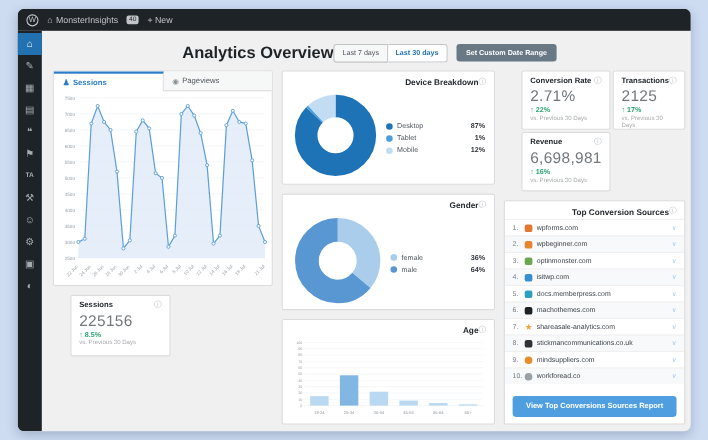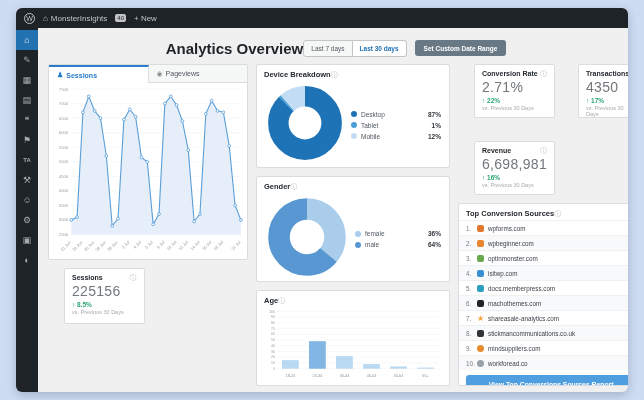--- a/index.html
+++ b/index.html
@@ -35,38 +35,38 @@
   .range-btn:first-child { border-radius:3px 0 0 3px; }
   .range-btn.last { border-radius:0 3px 3px 0; border-left:none; }
   .range-btn.active { background:#fff; color:#2271b1; font-weight:bold; }
   .custom-range-btn { font-size:6.5px; font-weight:bold; color:#fff; background:#697885;
     border:none; border-radius:3px; padding:4.5px 9px; margin-left:8px; }
   .content { display:flex; gap:8px; height:322px; }
   .col1 { width:200px; flex-shrink:0; display:flex; flex-direction:column; gap:8px; }
   .col2 { width:194px; flex-shrink:0; display:flex; flex-direction:column; gap:8px; }
   .col3 { flex:1; display:flex; flex-direction:column; gap:8px; }
   .panel { background:#fff; border:1px solid #dcdcde; border-radius:2px; }
-  .panel-head { display:flex; align-items:center; justify-content:flex-start;
+  .panel-head { display:flex; align-items:center; justify-content:flex-end;
     padding:5px 7px 2px 7px; }
   .panel-title { font-size:7.5px; font-weight:bold; color:#23282d; }
   .info-icon { font-size:7px; color:#b5bcc2; line-height:1; }
   
   .chart-panel { height:196px; display:flex; flex-direction:column; }
   .tabs { display:flex; height:18px; flex-shrink:0; }
   .tab { flex:1; display:flex; align-items:center; gap:3px; padding-left:8px;
     font-size:7px; background:#f6f7f7; color:#50575e;
     border-bottom:1px solid #dcdcde; }
   .tab .t-icon { font-size:7px; color:#8c8f94; }
   .tab.active { background:#fff; color:#2b7cc9; font-weight:bold;
     border-top:2px solid #2b7cc9; border-bottom:none; border-right:1px solid #dcdcde; }
   .tab.active .t-icon { color:#2b7cc9; }
   .chart-box { flex:1; }
   .chart-box svg { display:block; width:100%; height:100%; }
   
-  .stat-grid { display:grid; grid-template-columns:1fr 1fr; gap:23px;padding-left:16px; }
+  .stat-grid { display:grid; grid-template-columns:1fr 1fr; gap:2px;padding-left:16px; }
   .stat-card { background:#fff; border:1px solid #dcdcde; border-radius:2px;
     padding:5px 7px; height:56px; }
   .col3 .stat-card { height:54px; }
   .stat-head { display:flex; justify-content:space-between; align-items:center; }
   .stat-title { font-size:7px; font-weight:bold; color:#23282d; white-space:nowrap; }
   .stat-value { font-size:14px; color:#72777c; margin-top:2px; letter-spacing:.3px; }
   .stat-delta { font-size:6.5px; font-weight:bold; color:#2aa571; margin-top:2px; }
   .stat-sub { font-size:5.5px; color:#a7aaad; margin-top:1px; }
   
   .donut-wrap { display:flex; align-items:center; padding:2px 8px 6px 8px; gap:6px; }
@@ -372,21 +372,21 @@
                 </div>
               <div class="stat-value">2.71%</div>
               <div class="stat-delta">↑ 22%</div>
               <div class="stat-sub">vs. Previous 30 Days</div>
             </div>
             <div class="stat-card">
               <div class="stat-head">
                   <span class="stat-title">Transactions</span>
                   <span class="info-icon">ⓘ</span>
                 </div>
-              <div class="stat-value">4350</div>
+              <div class="stat-value">2125</div>
               <div class="stat-delta">↑ 17%</div>
               <div class="stat-sub">vs. Previous 30 Days</div>
             </div>
             <div class="stat-card">
               <div class="stat-head">
                   <span class="stat-title">Revenue</span>
                   <span class="info-icon">ⓘ</span>
                 </div>
               <div class="stat-value">6,698,981</div>
               <div class="stat-delta">↑ 16%</div>

